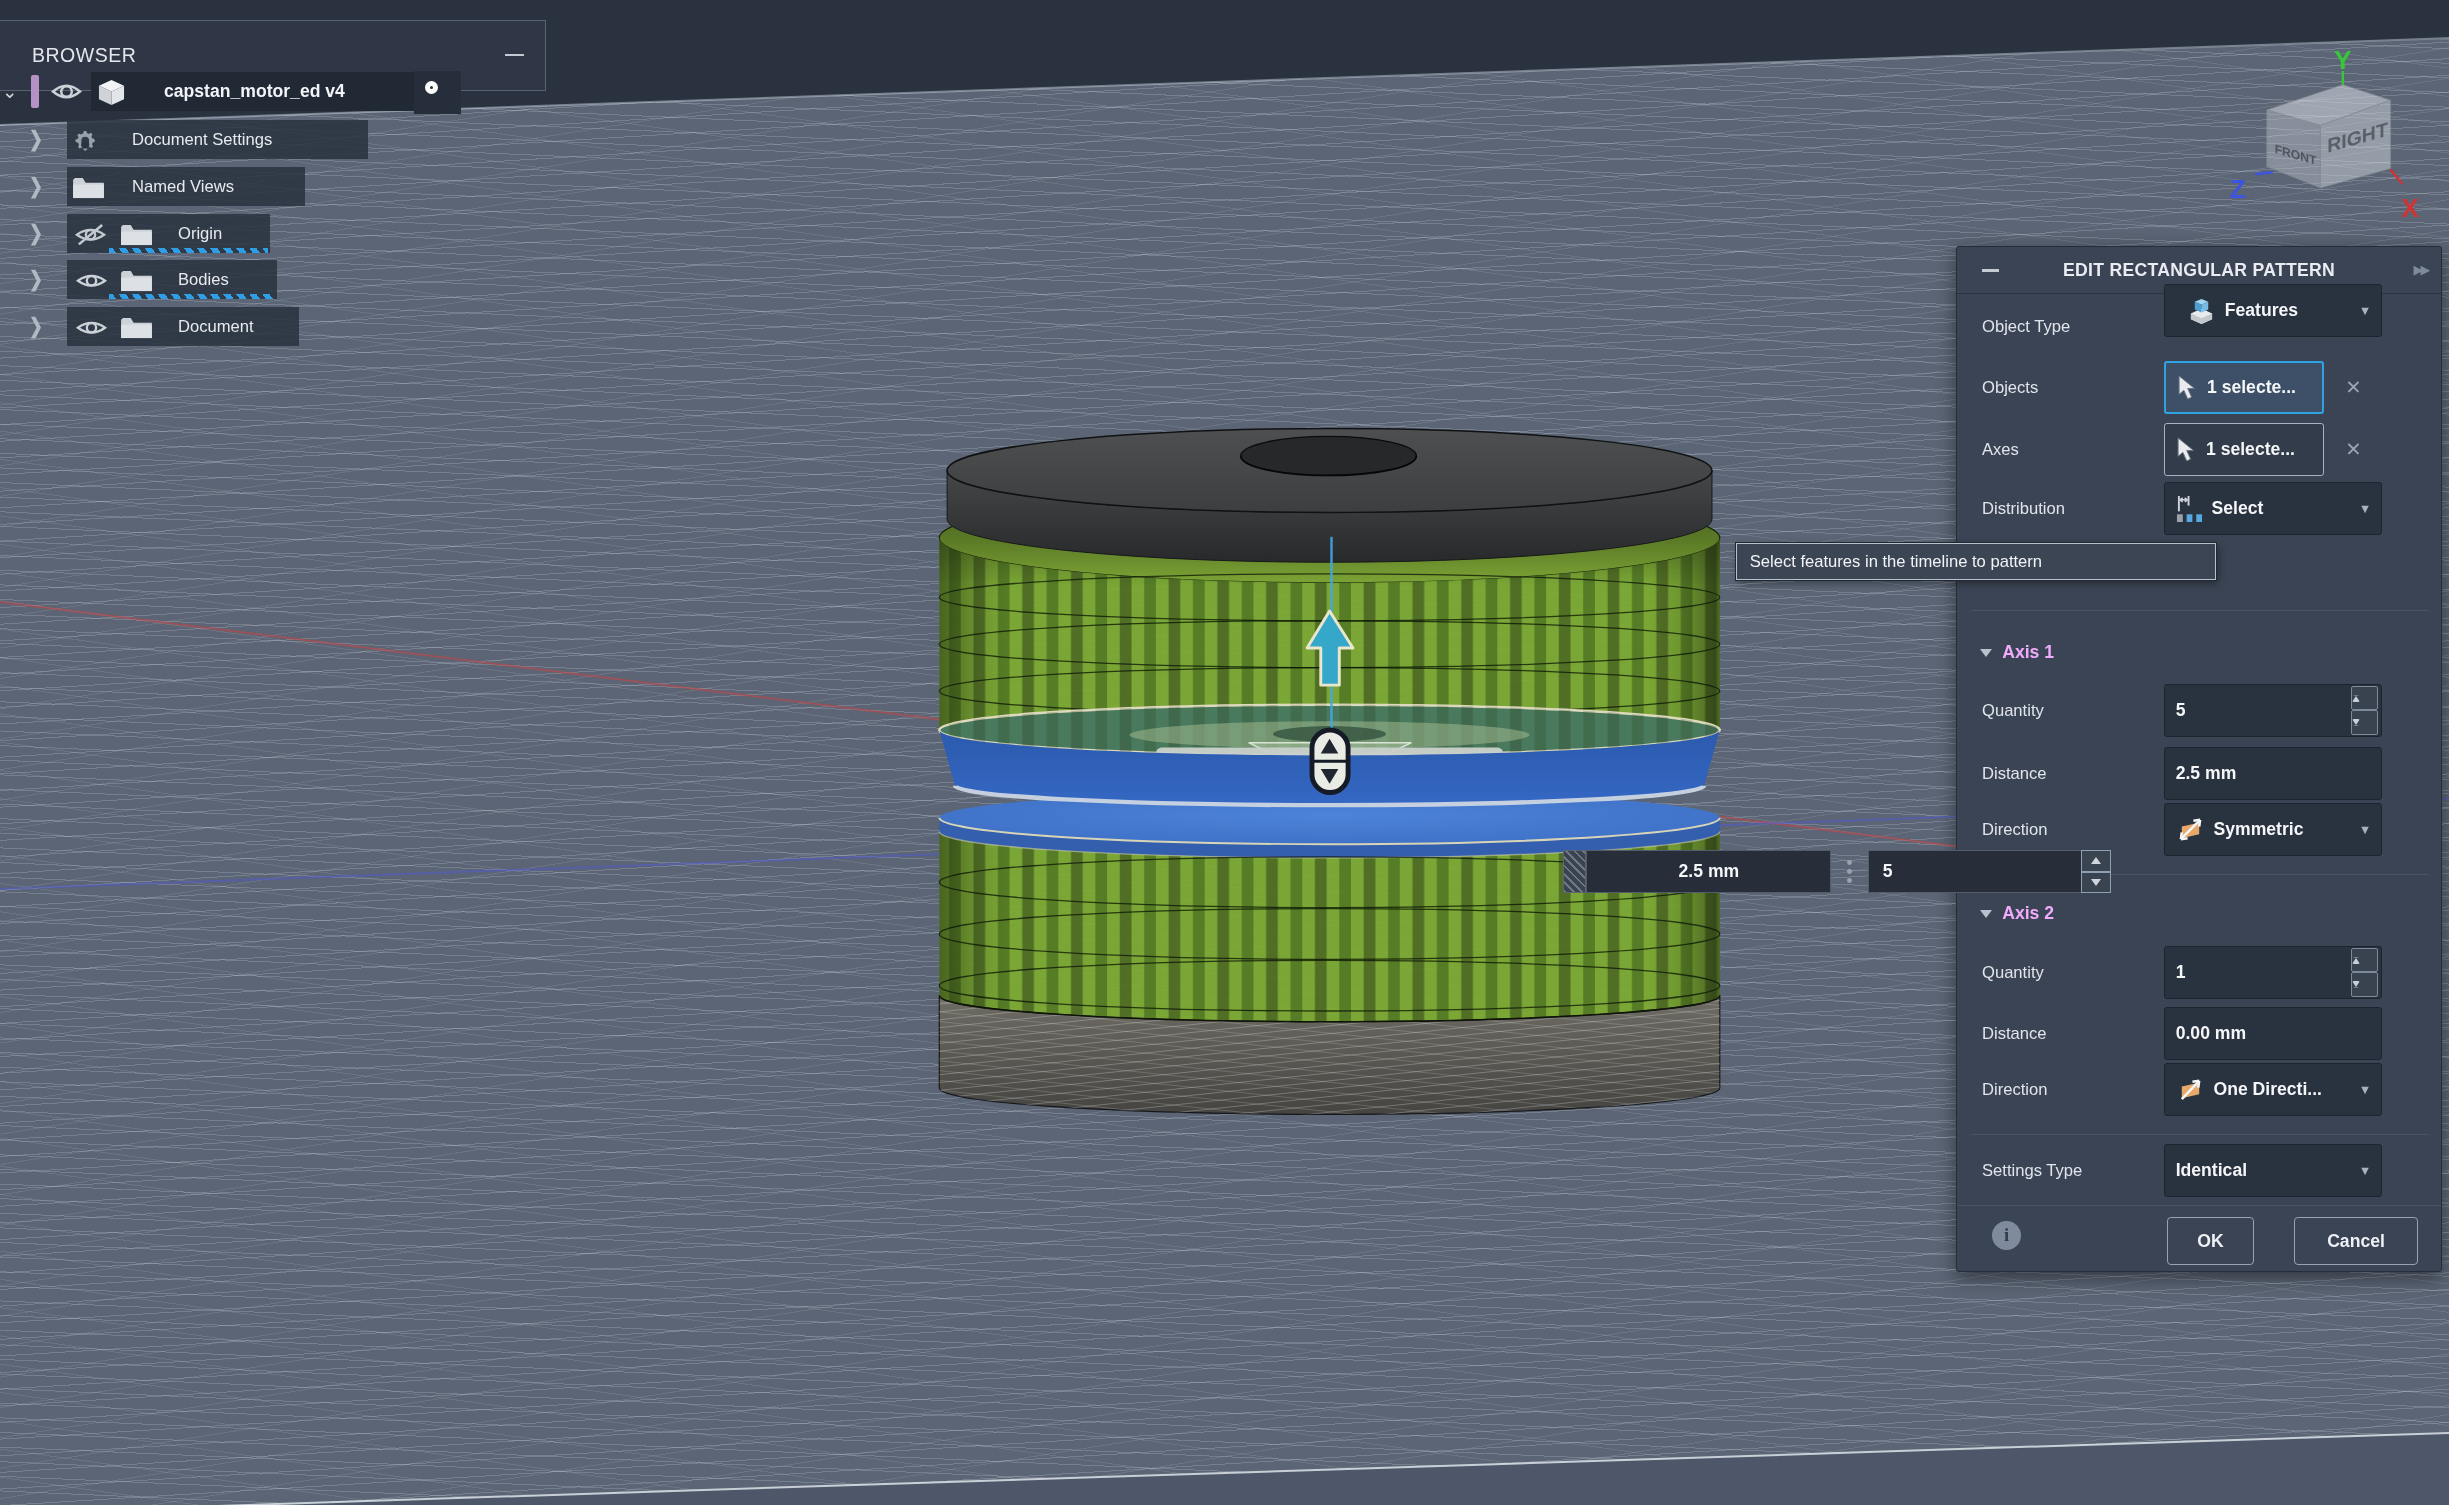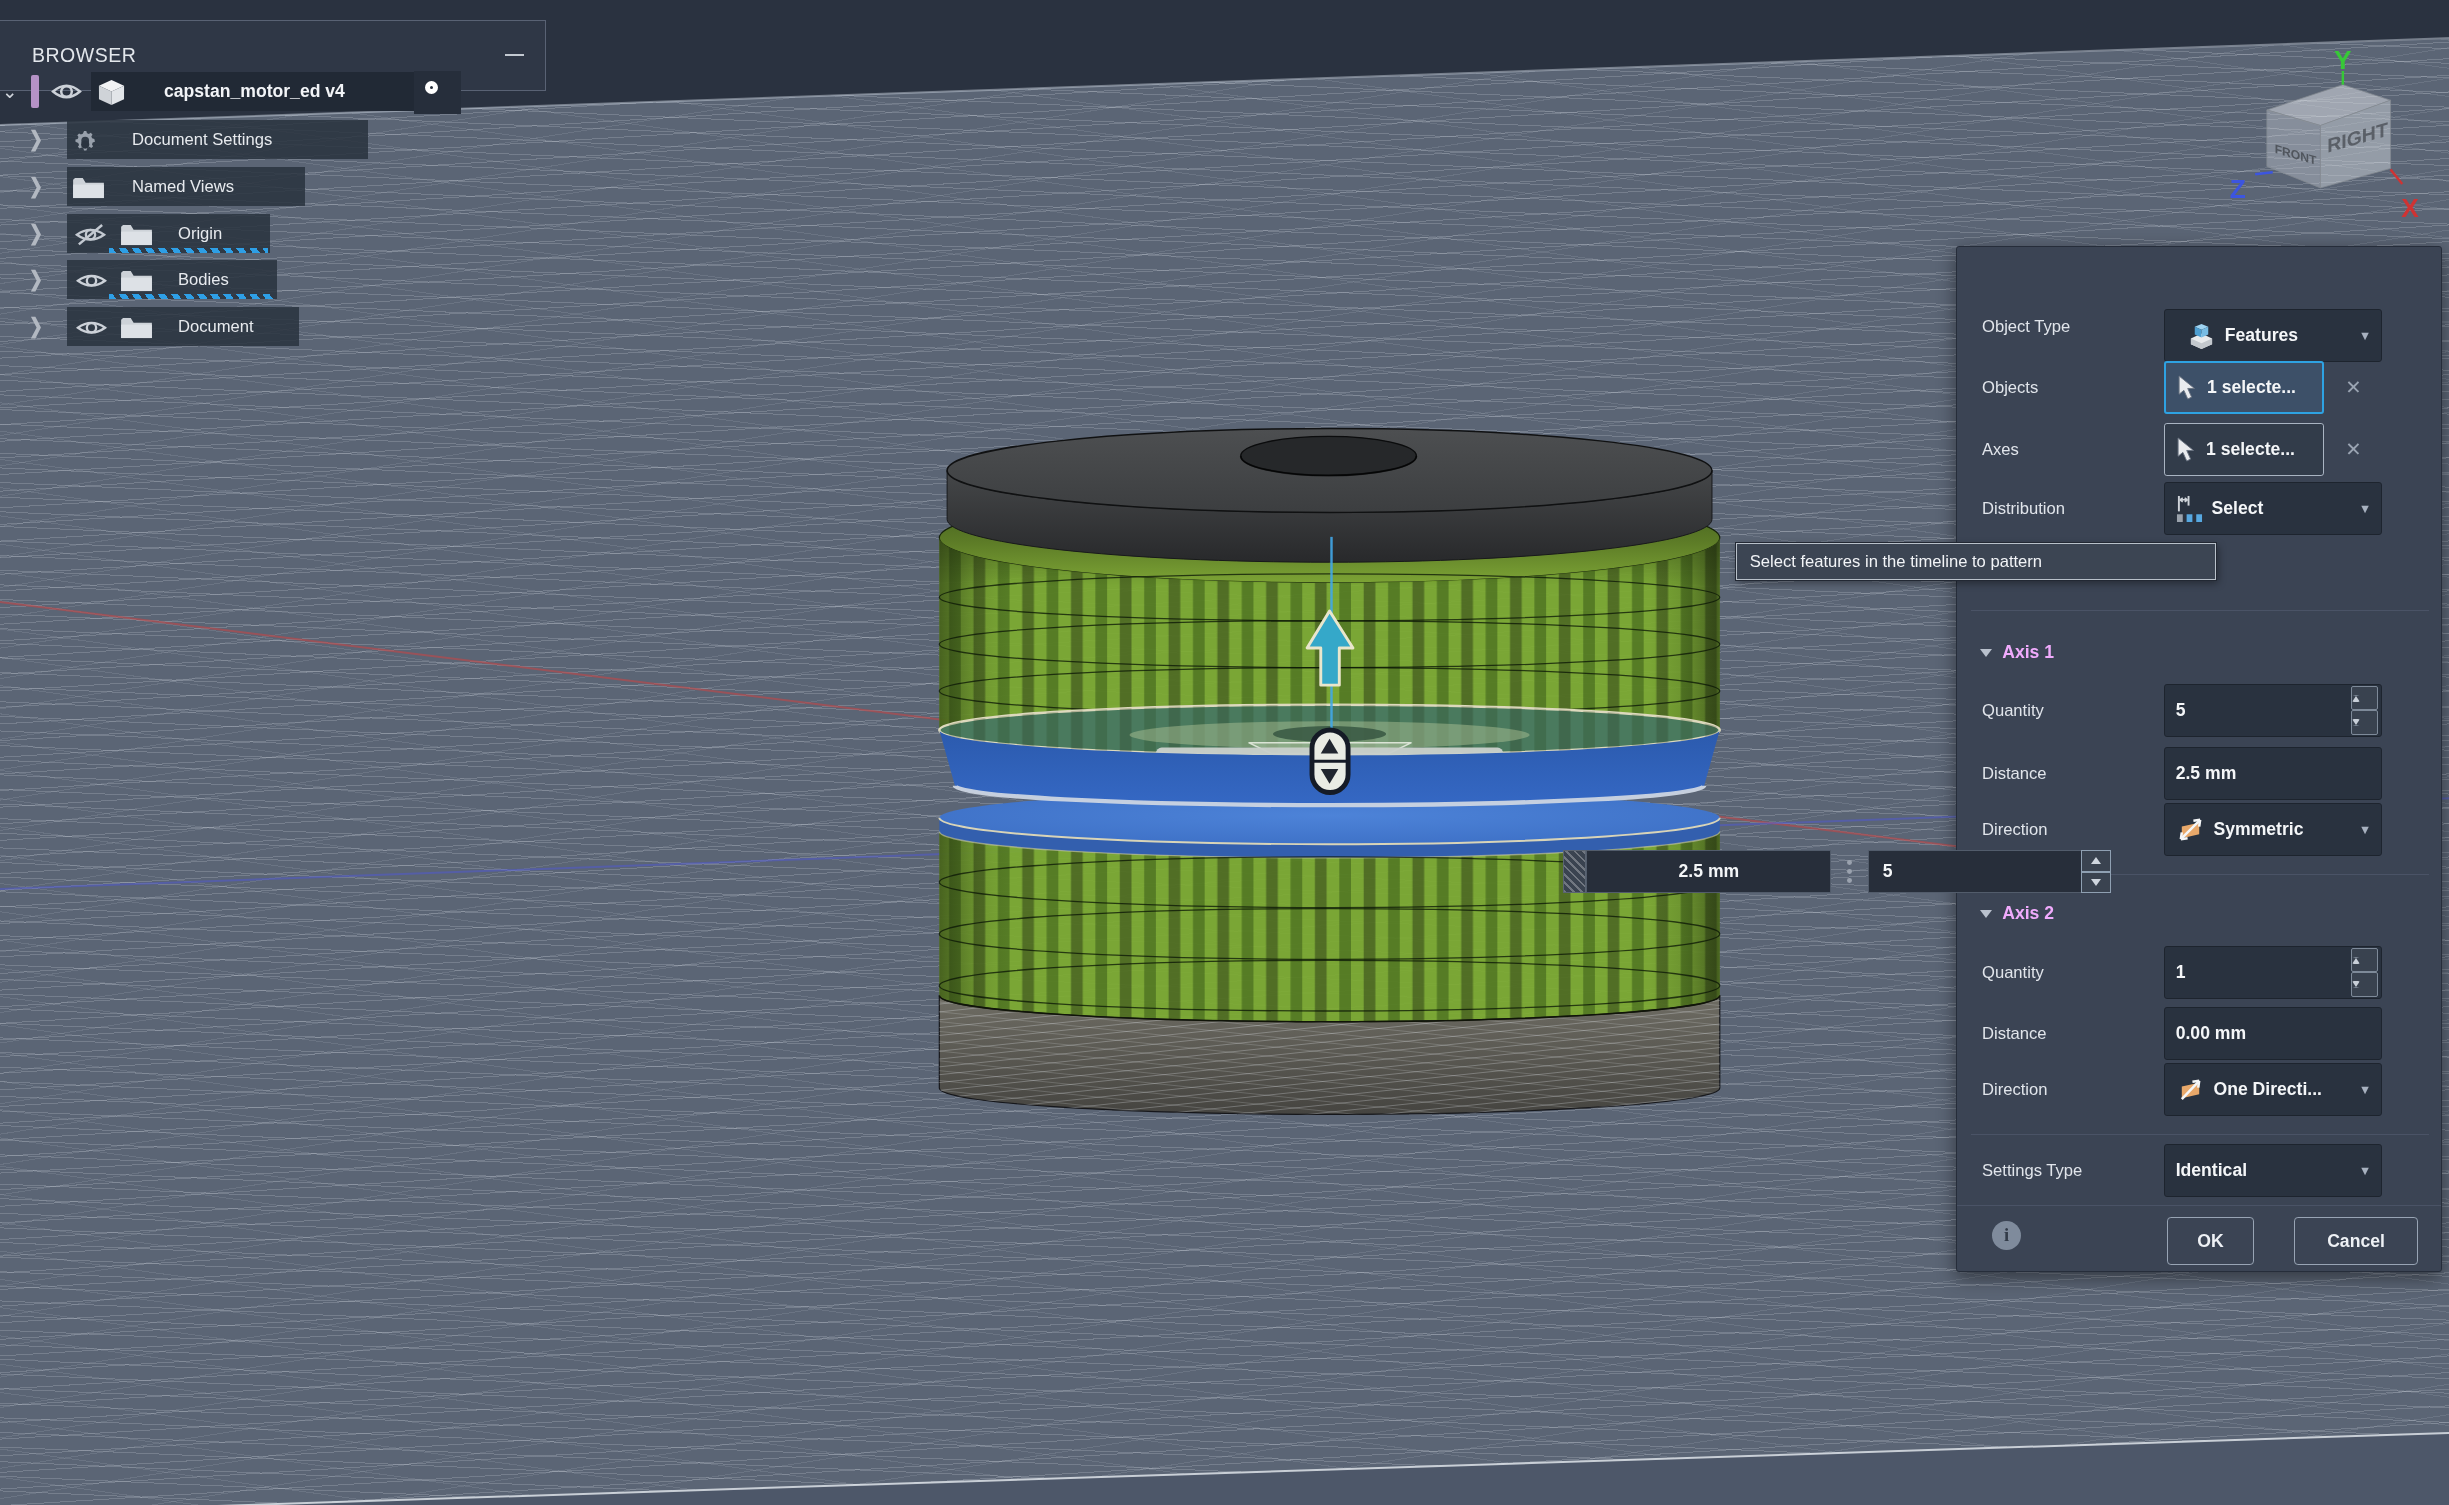--- a/index.html
+++ b/index.html
@@ -369,23 +369,28 @@
   <div id="hud-val2">5</div>
   <div id="hud-spin-up" class="hud-spin-btn">
       <div class="tri-up"></div>
     </div>
   <div id="hud-spin-dn" class="hud-spin-btn">
       <div class="tri-dn"></div>
     </div>
 </div>
 
 <div id="dialog" class="abs">
+  <div id="dlg-header">
+    <div id="dlg-collapse"></div>
+    <div id="dlg-title">EDIT RECTANGULAR PATTERN</div>
+    <div id="dlg-detach">▶▶</div>
+  </div>
 
   <div class="dlbl" style="top:53px;">Object Type</div>
-  <div class="fld" style="top:62px;padding-left:22px;">
+  <div class="fld" style="top:37px;padding-left:22px;">
     <svg width="29" height="26" viewBox="0 0 30 27">
       <path d="M4,16 L15,11 L26,16 L26,22 L15,27 L4,22 Z" fill="#e8eaec"></path>
       <path d="M4,16 L15,21 L26,16 L26,22 L15,27 L4,22 Z" fill="#c3c8cd"></path>
       <polygon points="15,1 22,4 15,7 8,4" fill="#9fd4f2"></polygon>
       <polygon points="8,4 15,7 15,15 8,12" fill="#4e9fd1"></polygon>
       <polygon points="22,4 15,7 15,15 22,12" fill="#77bce4"></polygon>
     </svg>
     <span>Features</span>
     <span class="caret">▼</span>
   </div>

